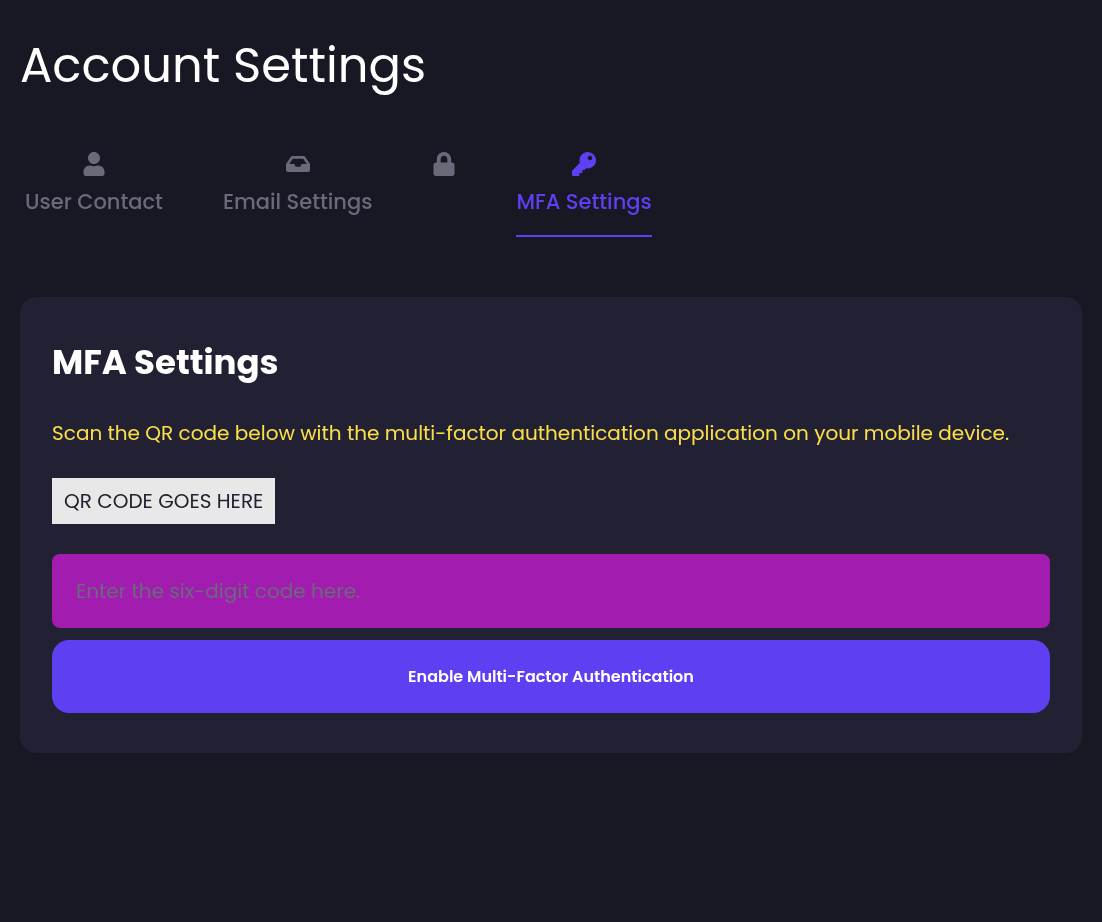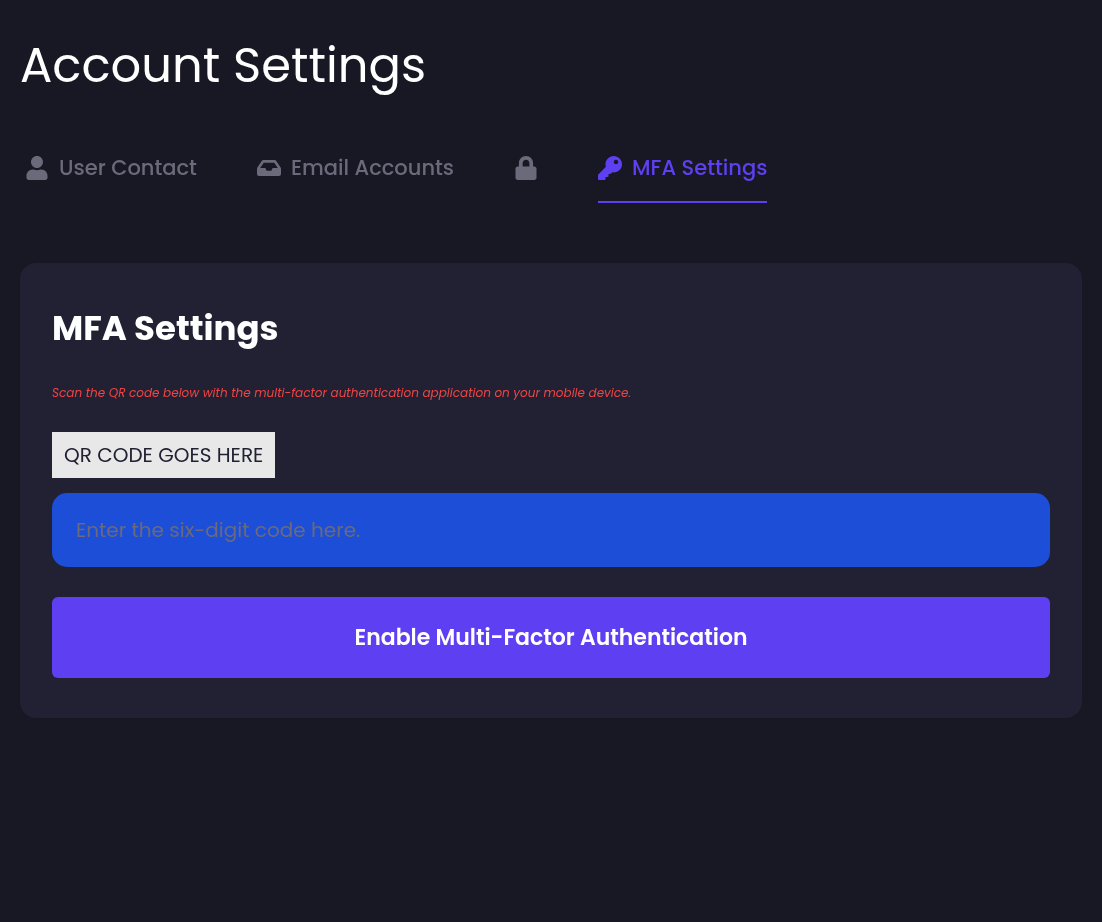--- a/index.html
+++ b/index.html
@@ -31,20 +31,21 @@
     .tab {
       display: flex;
       align-items: center;
       gap: 10px;
       color: #6a6a7a;
       font-size: 21px;
       font-weight: 500;
       cursor: pointer;
       padding-bottom: 18px;
       border-bottom: 2px solid transparent;
+      flex-direction: column;
     }
     .tab.active {
       color: #5e3ff1;
       border-bottom: 2px solid #5e3ff1;
     }
     .tab-icon {
       width: 24px;
       height: 24px;
       display: inline-flex;
       align-items: center;
@@ -60,55 +61,54 @@
       border-radius: 16px;
       padding: 40px 32px;
     }
     .card-title {
       font-size: 34px;
       font-weight: 700;
       color: #ffffff;
       margin-bottom: 30px;
     }
     .instruction {
-      font-size: 12px;
-      color: #ef4444;
+      font-size: 20px;
+      color: #fde047;
       margin-bottom: 30px;
       line-height: 1.5;
-      font-style: italic;
     }
     .qr-placeholder {
       display: inline-block;
       background-color: #e8e8e8;
       color: #212133;
       padding: 8px 12px;
       font-size: 20px;
-      margin-bottom: 15px;
+      margin-bottom: 30px;
     }
     .mfa-input {
       width: 100%;
-      background-color: #1d4ed8;
+      background-color: #a21caf;
       border: none;
-      border-radius: 15px;
+      border-radius: 8px;
       padding: 22px 24px;
       font-size: 20px;
       color: #ffffff;
       font-family: inherit;
-      margin-bottom: 30px;
+      margin-bottom: 12px;
     }
     .mfa-input::placeholder {
       color: #6a6a7a;
     }
     .enable-button {
       width: 100%;
       background-color: #5e3ff1;
       border: none;
-      border-radius: 6px;
+      border-radius: 17px;
       padding: 24px;
-      font-size: 22px;
+      font-size: 16px;
       font-weight: 600;
       color: #ffffff;
       cursor: pointer;
       font-family: inherit;
     }
   </style>
 </head>
 <body>
 
 <h1 class="page-title">Account Settings</h1>
@@ -122,21 +122,21 @@
     </span>
     <span>User Contact</span>
   </div>
 
   <div class="tab">
     <span class="tab-icon">
       <svg viewBox="0 0 576 512">
           <path d="M567.938 243.908L462.25 85.374A48.003 48.003 0 0 0 422.311 64H153.689a48 48 0 0 0-39.938 21.374L8.062 243.908A47.994 47.994 0 0 0 0 270.533V400c0 26.51 21.49 48 48 48h480c26.51 0 48-21.49 48-48V270.533a47.994 47.994 0 0 0-8.062-26.625zM162.252 128h251.497l85.333 128H376l-32 64H232l-32-64H76.918l85.334-128z"></path>
         </svg>
     </span>
-    <span>Email Accounts</span>
+    <span>Email Settings</span>
   </div>
 
   <div class="tab">
     <span class="tab-icon">
       <svg viewBox="0 0 448 512">
           <path d="M400 224h-24v-72C376 68.2 307.8 0 224 0S72 68.2 72 152v72H48c-26.5 0-48 21.5-48 48v192c0 26.5 21.5 48 48 48h352c26.5 0 48-21.5 48-48V272c0-26.5-21.5-48-48-48zm-104 0H152v-72c0-39.7 32.3-72 72-72s72 32.3 72 72v72z"></path>
         </svg>
     </span>
   </div>
 

